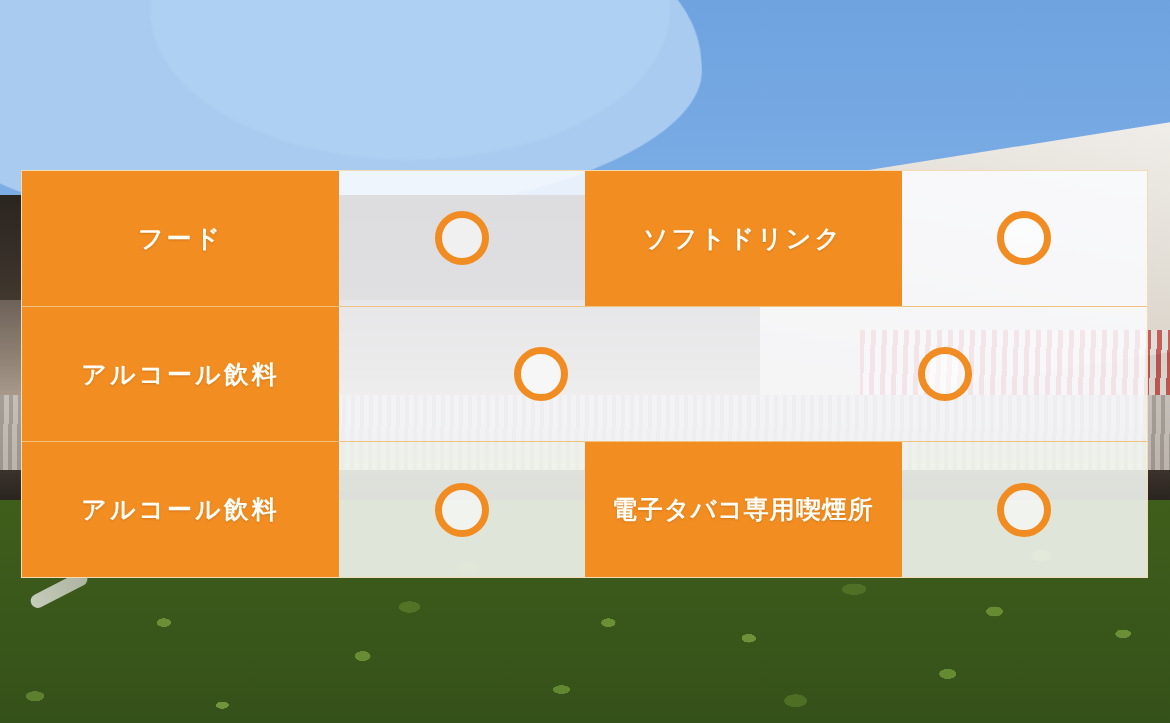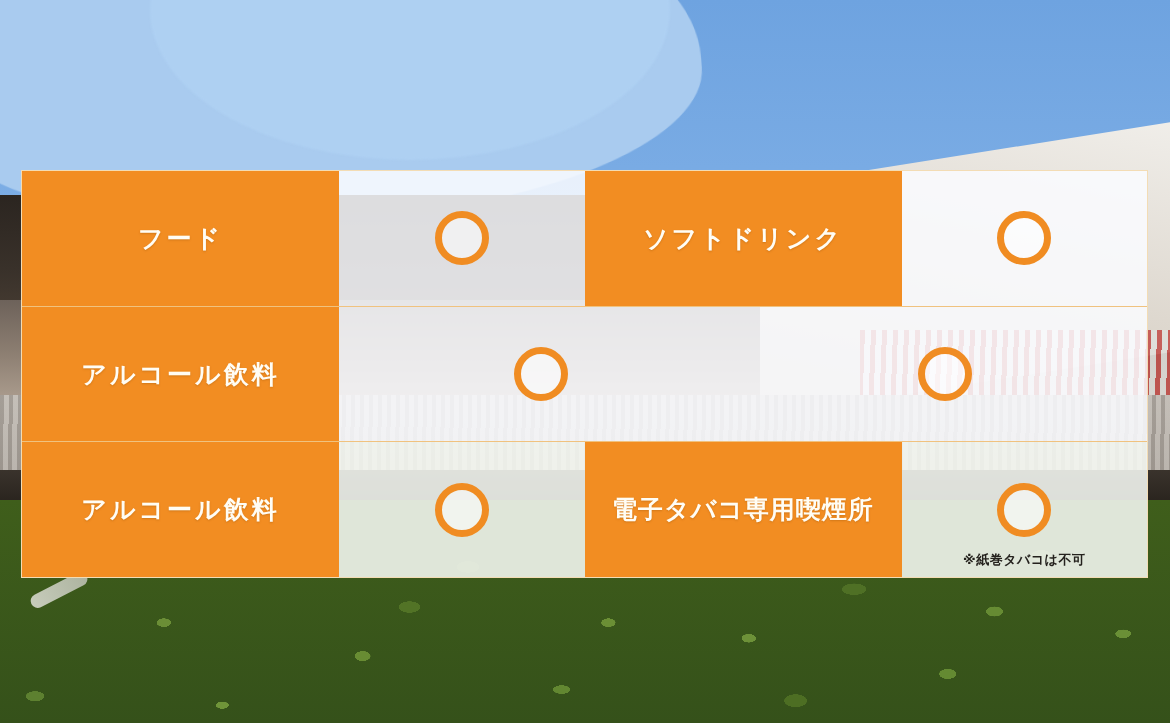--- a/index.html
+++ b/index.html
@@ -247,18 +247,17 @@
         <span class="txt">アルコール飲料</span>
       </div>
       <div class="cell-mark tint-g">
         <span class="maru"></span>
       </div>
       <div class="cell-label wide">
         <span class="txt">電子タバコ専用喫煙所</span>
       </div>
       <div class="cell-mark tint-g">
         <span class="maru"></span>
-        <span class="note">※紙巻タバコは不可</span>
       </div>
     </div>
 
   </div>
 </div>
 
 </body></html>

